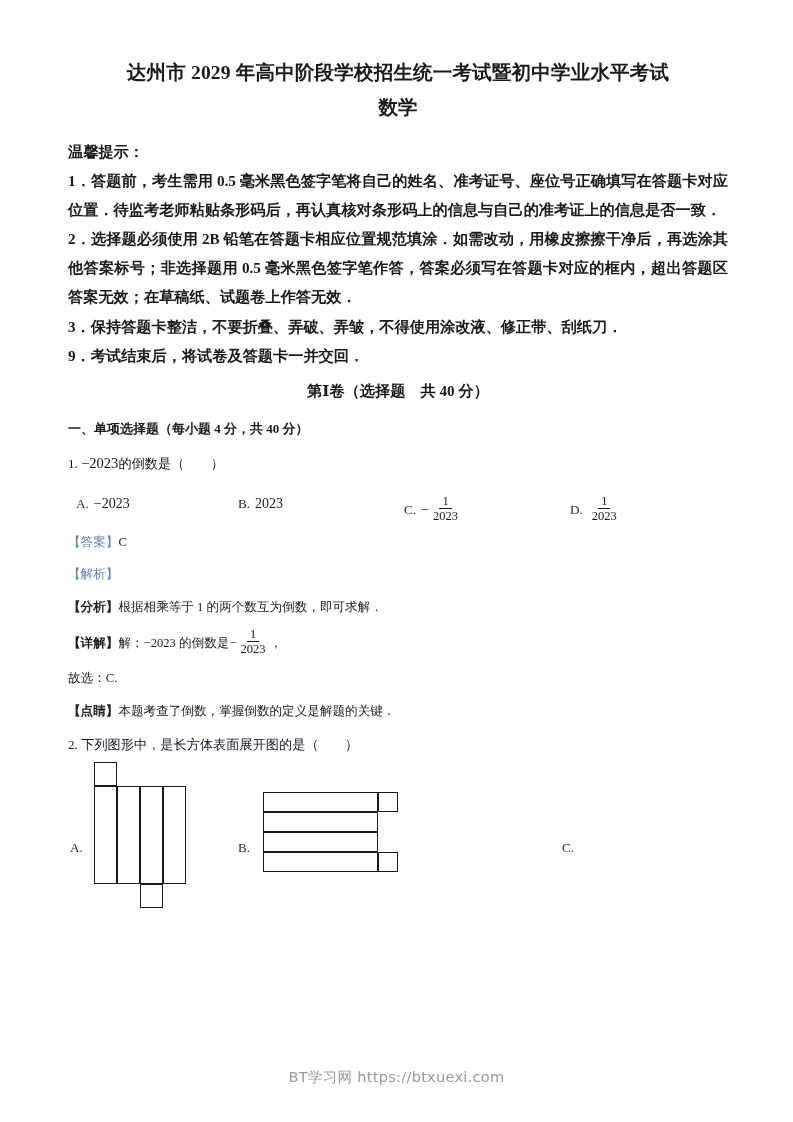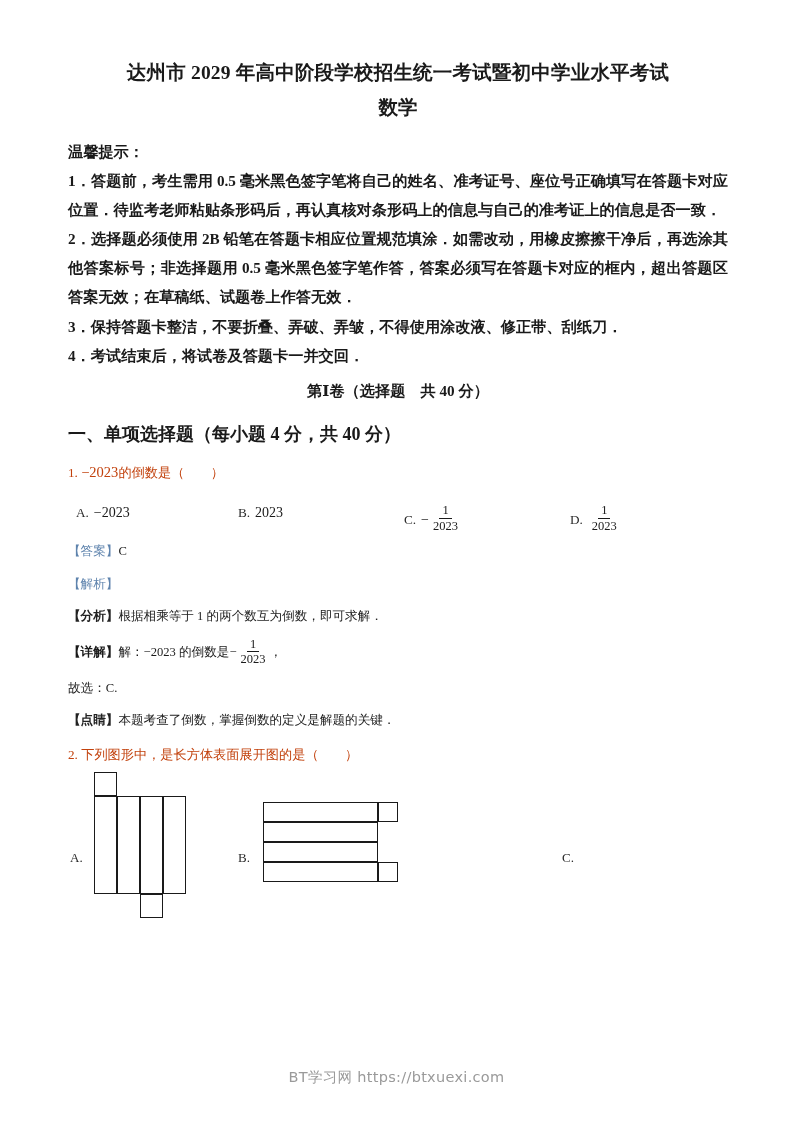--- a/index.html
+++ b/index.html
@@ -71,32 +71,32 @@
   }
 
   .section-center {
     text-align: center;
     font-size: 15.2px;
     font-weight: bold;
     line-height: 1.9;
     margin: 7px 0 3px 0;
   }
   .section-head {
-    font-size: 18px;
+    font-size: 13px;
     font-weight: bold;
     line-height: 1.9;
     margin: 11px 0 9px 0;
   }
 
   
   .question {
     font-size: 13.2px;
     line-height: 1.75;
     margin: 0 0 6px 0;
-    color: #c2410c;
+    color: #0f172a;
   }
   .q-num { }
   .math { font-family: "Liberation Serif", serif; }
 
   .options {
     position: relative;
     height: 48px;
     margin: 6px 0 2px 0;
     font-size: 13.2px;
   }
@@ -194,21 +194,21 @@
   <div class="content">
 
     <div class="doc-title">达州市 2029 年高中阶段学校招生统一考试暨初中学业水平考试</div>
     <div class="doc-subject">数学</div>
 
 
     <p class="tip-head">温馨提示：</p>
     <p class="tip-item">1．答题前，考生需用 0.5 毫米黑色签字笔将自己的姓名、准考证号、座位号正确填写在答题卡对应位置．待监考老师粘贴条形码后，再认真核对条形码上的信息与自己的准考证上的信息是否一致．</p>
     <p class="tip-item">2．选择题必须使用 2B 铅笔在答题卡相应位置规范填涂．如需改动，用橡皮擦擦干净后，再选涂其他答案标号；非选择题用 0.5 毫米黑色签字笔作答，答案必须写在答题卡对应的框内，超出答题区答案无效；在草稿纸、试题卷上作答无效．</p>
     <p class="tip-item">3．保持答题卡整洁，不要折叠、弄破、弄皱，不得使用涂改液、修正带、刮纸刀．</p>
-    <p class="tip-item">4．考试结束后，将试卷及答题卡一并交回．</p>
+    <p class="tip-item">9．考试结束后，将试卷及答题卡一并交回．</p>
 
     <div class="section-center">第Ⅰ卷（选择题　共 40 分）</div>
     <div class="section-head">一、单项选择题（每小题 4 分，共 40 分）</div>
 
     <div class="question">
       <span class="q-num">1.</span>
       <span class="math" style="font-size:14.5px;">−2023</span><span>的倒数是（　　）</span>
     </div>
 
     <div class="options">

